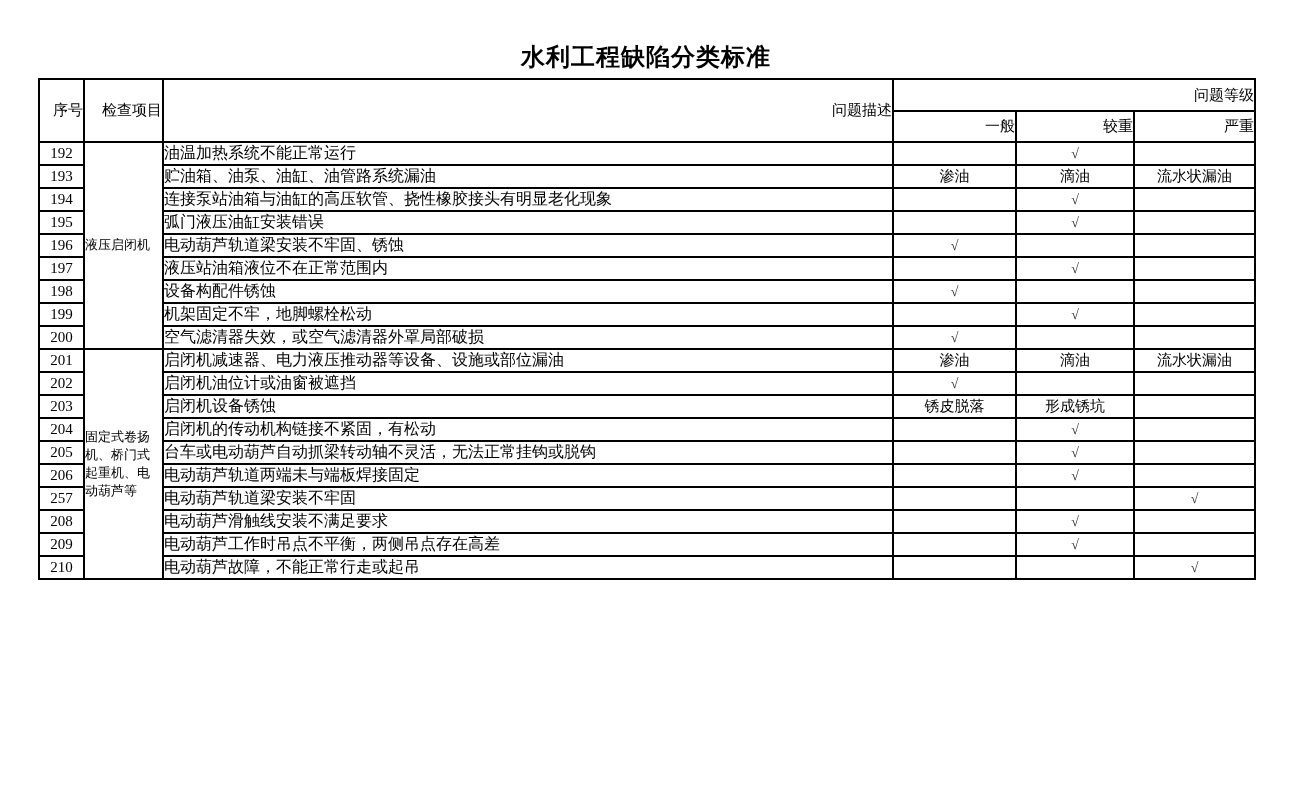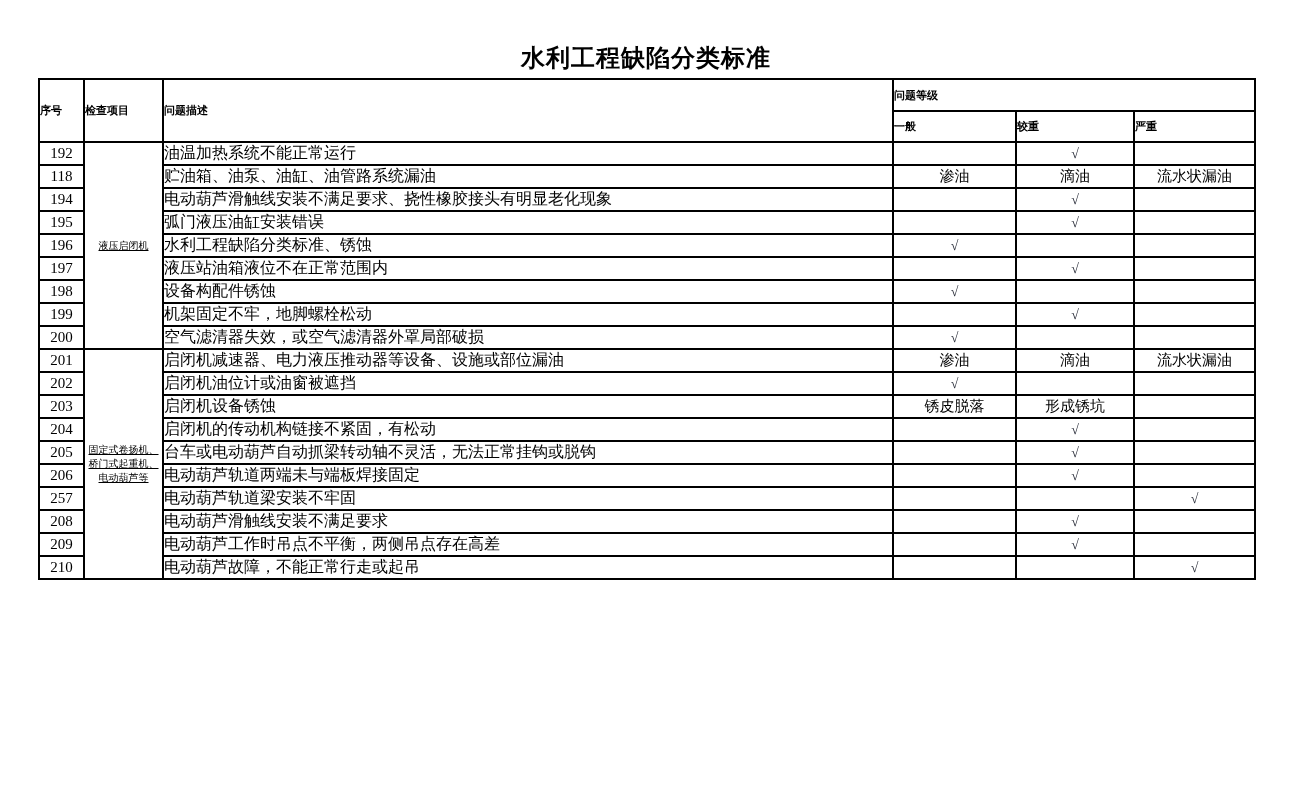--- a/index.html
+++ b/index.html
@@ -14,58 +14,56 @@
   }
   .page {
     position: relative;
     width: 1291px;
     height: 803px;
   }
   .doc-title {
     width: 1216px;
     margin: 44px 0 7px 38px;
     text-align: center;
-    font-family: Liberation Sans, sans-serif;
+    font-family: Liberation Serif, serif;
     font-weight: bold;
     font-size: 24px;
     line-height: 27px;
     letter-spacing: 1px;
   }
   table.defect-table {
     border-collapse: collapse;
     table-layout: fixed;
     margin-left: 38px;
     width: 1216px;
   }
   table.defect-table th,
   table.defect-table td {
     border: 2px solid #000;
     padding: 0;
     overflow: hidden;
   }
   table.defect-table thead th {
     font-family: "Liberation Sans", "DejaVu Sans", sans-serif;
-    font-weight: bold;
-    font-size: 11px;
-    text-align: left;
+    font-weight: normal;
+    font-size: 15px;
+    text-align: right;
   }
   tr.head-row-1 th { height: 30px; }
   tr.head-row-2 th { height: 29px; margin-left: 46px; }
   tbody tr { height: 22px; }
   td.cell-no {
     text-align: center;
     font-size: 15px;
   }
   td.cell-item {
-    text-align: center;
-    font-size: 10px;
+    font-size: 13px;
     line-height: 1.4;
     padding: 0 1px;
     word-break: break-all;
-    text-decoration: underline;
   }
   td.cell-desc {
     text-align: left;
     font-size: 16px;
     padding-left: 5px;
   }
   td.cell-grade {
     text-align: center;
     font-size: 15px;
   }
@@ -105,43 +103,43 @@
     <tbody id="table-body">
         <tr>
           <td class="cell-no">192</td>
           <td class="cell-item" rowspan="9">液压启闭机</td>
           <td class="cell-desc">油温加热系统不能正常运行</td>
           <td class="cell-grade"></td>
           <td class="cell-grade check">√</td>
           <td class="cell-grade"></td>
         </tr>
         <tr>
-          <td class="cell-no">118</td>
+          <td class="cell-no">193</td>
           <td class="cell-desc">贮油箱、油泵、油缸、油管路系统漏油</td>
           <td class="cell-grade">渗油</td>
           <td class="cell-grade">滴油</td>
           <td class="cell-grade">流水状漏油</td>
         </tr>
         <tr>
           <td class="cell-no">194</td>
-          <td class="cell-desc">电动葫芦滑触线安装不满足要求、挠性橡胶接头有明显老化现象</td>
+          <td class="cell-desc">连接泵站油箱与油缸的高压软管、挠性橡胶接头有明显老化现象</td>
           <td class="cell-grade"></td>
           <td class="cell-grade check">√</td>
           <td class="cell-grade"></td>
         </tr>
         <tr>
           <td class="cell-no">195</td>
           <td class="cell-desc">弧门液压油缸安装错误</td>
           <td class="cell-grade"></td>
           <td class="cell-grade check">√</td>
           <td class="cell-grade"></td>
         </tr>
         <tr>
           <td class="cell-no">196</td>
-          <td class="cell-desc">水利工程缺陷分类标准、锈蚀</td>
+          <td class="cell-desc">电动葫芦轨道梁安装不牢固、锈蚀</td>
           <td class="cell-grade check">√</td>
           <td class="cell-grade"></td>
           <td class="cell-grade"></td>
         </tr>
         <tr>
           <td class="cell-no">197</td>
           <td class="cell-desc">液压站油箱液位不在正常范围内</td>
           <td class="cell-grade"></td>
           <td class="cell-grade check">√</td>
           <td class="cell-grade"></td>

